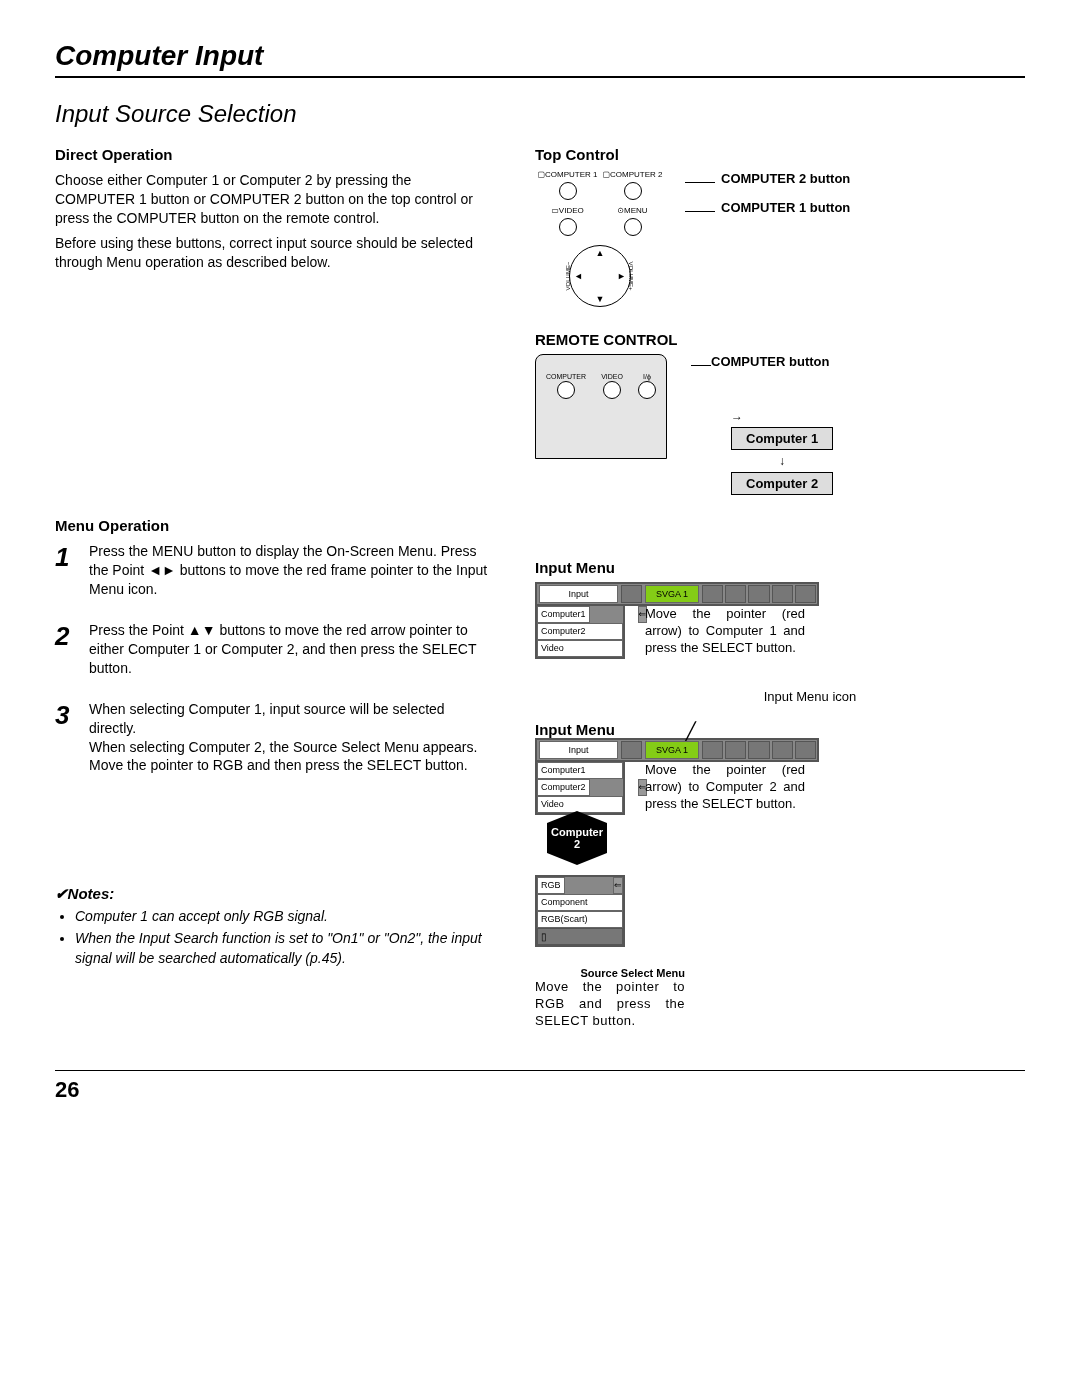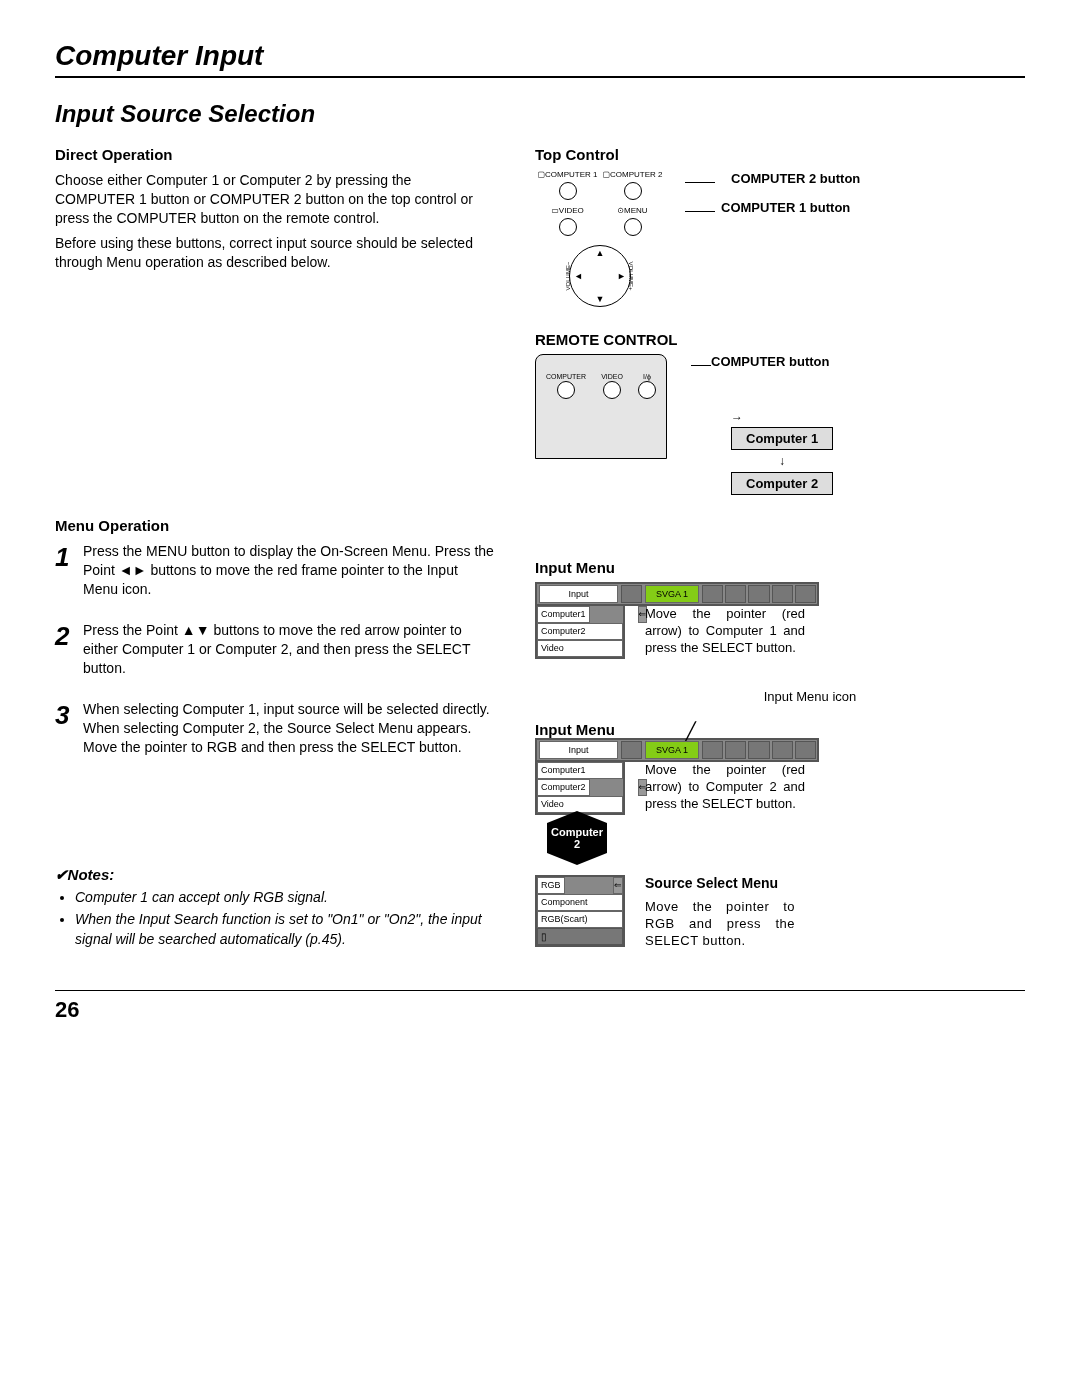--- a/index.html
+++ b/index.html
@@ -15,21 +15,21 @@
   .page-title {
     font-style: italic;
     font-weight: bold;
     font-size: 28px;
     border-bottom: 2px solid #000;
     padding-bottom: 4px;
     margin-bottom: 22px;
   }
   .section-title {
     font-style: italic;
-    font-weight: bold;
+    font-weight: normal;
     font-size: 24px;
     margin: 0 0 18px 0;
   }
   .columns {
     display: flex;
     gap: 40px;
   }
   .left-col { flex: 0 0 440px; }
   .right-col { flex: 1; }
   .sub-head {
@@ -39,21 +39,21 @@
   }
   .para { line-height: 1.35; margin: 0 0 6px 0; }
   .step { display: flex; margin: 8px 0 22px 0; }
   .step-num {
     font-style: italic;
     font-weight: bold;
     font-size: 26px;
     width: 28px;
     flex-shrink: 0;
   }
-  .step-text { line-height: 1.35; }
+  .step-text { line-height: 1.35; margin-left: 6px; }
   .notes-block { margin-top: 110px; }
   .notes-head {
     font-style: italic;
     font-weight: bold;
     font-size: 15px;
   }
   .notes-list {
     font-style: italic;
     font-size: 14px;
     padding-left: 20px;
@@ -229,21 +229,21 @@
             <span class="up">▲</span>
             <span class="down">▼</span>
             <span class="left">◄</span>
             <span class="right">►</span>
             <span class="tc-side-lbl l">VOLUME−</span>
             <span class="tc-side-lbl r">VOLUME+</span>
           </div>
         </div>
       </div>
       <div style="display:flex;flex-direction:column;gap:14px;padding-top:2px;">
-        <div style="display:flex;align-items:center;gap:16px;">
+        <div style="display:flex;align-items:center;gap:6px;">
           <div class="lead-line" style="width:30px;flex:none;"></div>
           <div class="callout">COMPUTER 2 button</div>
         </div>
         <div style="display:flex;align-items:center;gap:6px;">
           <div class="lead-line" style="width:30px;flex:none;"></div>
           <div class="callout">COMPUTER 1 button</div>
         </div>
       </div>
     </div>
 
@@ -336,36 +336,36 @@
               </div>
             <div class="menu-list-row">
                 <div class="menu-item">Video</div>
               </div>
           </div>
           <div class="comp2-badge">Computer 2</div>
         </div>
         <div class="menu-desc">Move the pointer (red arrow) to Computer 2 and press the SELECT button.</div>
       </div>
 
-      <div class="menu-fig-flex" style="margin-top:22px;">
+      <div class="menu-fig-flex" style="margin-top:22px;flex-direction:column;">
         <div class="ss-menu">
           <div class="menu-list-row">
               <div class="menu-item">RGB</div>
               <div class="menu-arrow">⇐</div>
             </div>
           <div class="menu-list-row">
               <div class="menu-item">Component</div>
             </div>
           <div class="menu-list-row">
               <div class="menu-item">RGB(Scart)</div>
             </div>
           <div class="ss-last">▯</div>
         </div>
         <div>
-          <div class="fig-label" style="font-size:14px;margin-bottom:8px;">Source Select Menu</div>
+          <div class="fig-label" style="font-size:11px;margin-bottom:0;text-align:right;">Source Select Menu</div>
           <div class="menu-desc" style="width:150px;letter-spacing:0.5px;">Move the pointer to RGB and press the SELECT button.</div>
         </div>
       </div>
     </div>
 
   </div>
 </div>
 
 <div class="page-num">26</div>
 

